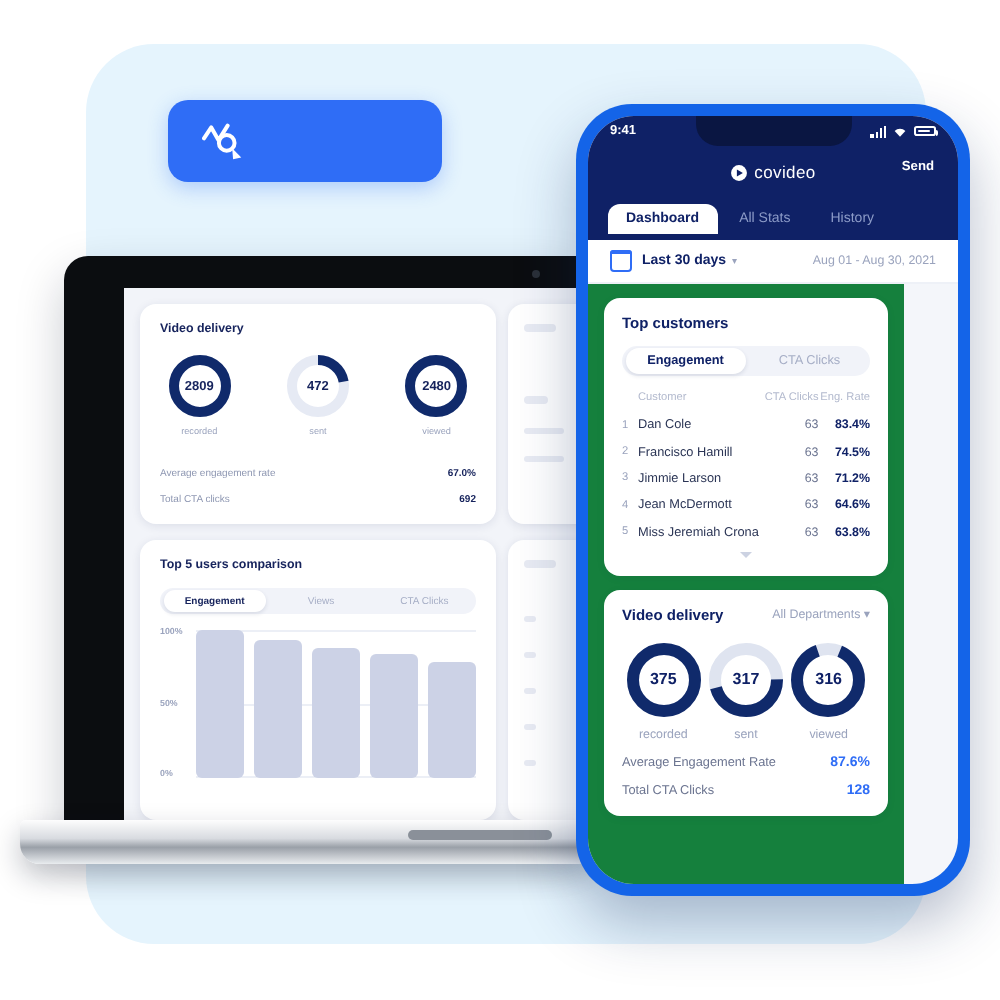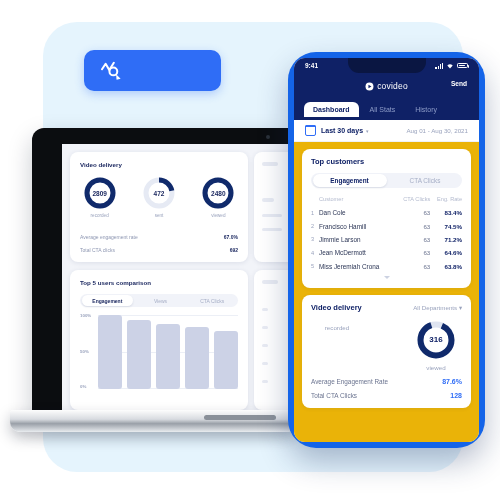--- a/index.html
+++ b/index.html
@@ -106,21 +106,21 @@
   
   .phone{
     position:absolute;left:288px;top:52px;width:197px;height:396px;z-index:30;
   }
   .phone-body{
     position:absolute;inset:0;background:#1464e8;border-radius:28px;
     box-shadow:0 14px 30px rgba(16,40,90,.30);
   }
   .phone-screen{
     position:absolute;left:6px;top:6px;width:185px;height:384px;
-    background:#f4f6fa;border-radius:11px;overflow:hidden;
+    background:#f4f6fa;border-radius:23px;overflow:hidden;
   }
   .ph-head{position:relative;width:185px;height:62px;background:#0f2166;}
   .notch{
     position:absolute;left:50%;transform:translateX(-50%);top:0;
     width:78px;height:15px;background:#0a1642;border-radius:0 0 11px 11px;
   }
   .statusbar{
     position:absolute;left:0;top:0;width:185px;height:15px;
     display:flex;align-items:center;justify-content:space-between;
     padding:0 11px;box-sizing:border-box;
@@ -146,21 +146,21 @@
   .brand .bt{font-size:8.5px;color:#fff;letter-spacing:.2px;}
   .send-btn{
     position:absolute;right:12px;top:22px;font-size:6.6px;color:#fff;font-weight:bold;
   }
   .ph-tabs{position:absolute;left:0;top:41px;width:185px;height:18px;display:flex;align-items:flex-end;padding-left:10px;box-sizing:border-box;gap:2px;}
   .ph-tab{
     font-size:7px;color:#8d9cc8;padding:4px 9px;border-radius:6px 6px 0 0;
   }
   .ph-tab.on{background:#fff;color:#0f2166;font-weight:bold;}
 
-  .ph-body{position:relative;width:185px;height:322px;background:#eab308;}
+  .ph-body{position:relative;width:158px;height:322px;background:#15803d;}
   .daterow{
     position:relative;width:185px;height:22px;background:#fff;
     display:flex;align-items:center;padding:0 11px;box-sizing:border-box;
     border-bottom:1px solid #eef1f7;
   }
   .cal{
     width:9px;height:9px;border:1.2px solid #2f6df6;border-radius:2px;
     position:relative;margin-right:5px;flex:none;
   }
   .cal:before{content:"";position:absolute;left:-1.2px;top:-1.2px;right:-1.2px;height:2.6px;background:#2f6df6;border-radius:1.6px 1.6px 0 0;}
@@ -410,21 +410,38 @@
           <div class="chev"></div>
         </div>
 
         <div class="pcard">
           <div class="vd-head">
             <span class="pcard-title">Video delivery</span>
             <span class="dept">All Departments ▾</span>
           </div>
           <div class="pdonuts">
             <div class="pdonut">
+              <div class="pring">
+                <svg width="40" height="40" viewBox="0 0 40 40">
+                    <circle cx="20" cy="20" r="15.5" fill="none" stroke="#e6eaf4" stroke-width="6"></circle>
+                    <circle cx="20" cy="20" r="15.5" fill="none" stroke="#102a6b" stroke-width="6" stroke-dasharray="97.4 97.4" transform="rotate(-90 20 20)"></circle>
+                  </svg>
+                <div class="pn">375</div>
+              </div>
               <div class="pcap">recorded</div>
+            </div>
+            <div class="pdonut">
+              <div class="pring">
+                <svg width="40" height="40" viewBox="0 0 40 40">
+                    <circle cx="20" cy="20" r="15.5" fill="none" stroke="#dfe4f0" stroke-width="6"></circle>
+                    <circle cx="20" cy="20" r="15.5" fill="none" stroke="#102a6b" stroke-width="6" stroke-dasharray="45 97.4" stroke-dashoffset="-24" transform="rotate(-90 20 20)"></circle>
+                  </svg>
+                <div class="pn">317</div>
+              </div>
+              <div class="pcap">sent</div>
             </div>
             <div class="pdonut">
               <div class="pring">
                 <svg width="40" height="40" viewBox="0 0 40 40">
                     <circle cx="20" cy="20" r="15.5" fill="none" stroke="#dfe4f0" stroke-width="6"></circle>
                     <circle cx="20" cy="20" r="15.5" fill="none" stroke="#102a6b" stroke-width="6" stroke-dasharray="86 97.4" stroke-dashoffset="-6" transform="rotate(-90 20 20)"></circle>
                   </svg>
                 <div class="pn">316</div>
               </div>
               <div class="pcap">viewed</div>

